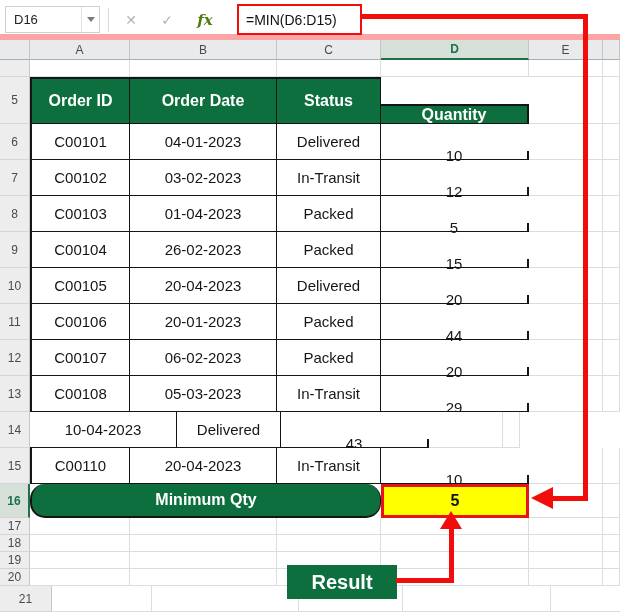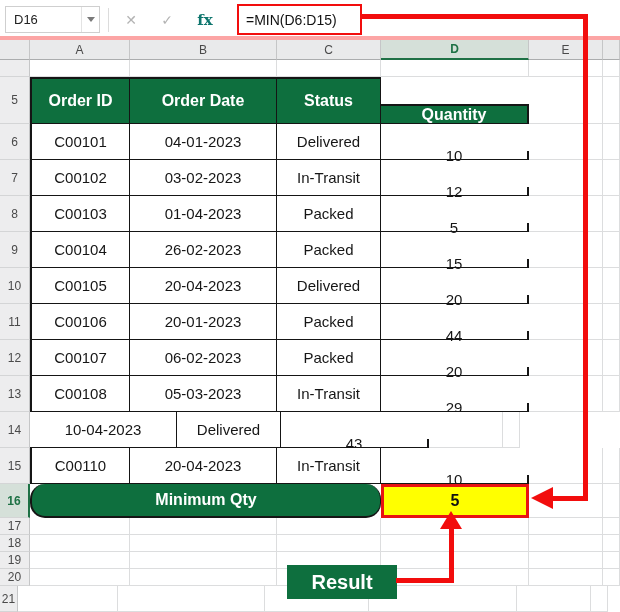--- a/index.html
+++ b/index.html
@@ -2,32 +2,32 @@
 <html><head>
 <meta charset="utf-8">
 <style>
   * { box-sizing: border-box; margin: 0; padding: 0; }
   html,body { width: 620px; height: 612px; }
   body { font-family: "Liberation Sans", sans-serif; background: #fff; }
   .screen { position: relative; width: 620px; height: 612px; background: #fff; overflow: hidden; }
 
   
   .fbar { position: absolute; top: 0; left: 0; width: 620px; height: 40px; background: #fff;
-          border-bottom: 4px solid #fca5a5; z-index: 10; }
+          border-bottom: 6px solid #fca5a5; z-index: 10; }
   .namebox { position: absolute; left: 5px; top: 6px; width: 95px; height: 27px;
              border: 1px solid #cfcfcf; background: #fff; display: flex; align-items: center;
              font-size: 13px; color: #222; padding-left: 8px; }
   .nb-drop { position: absolute; right: 0; top: 0; width: 18px; height: 25px;
              border-left: 1px solid #e3e3e3; display: flex; align-items: center; justify-content: center; }
   .nb-tri { width: 0; height: 0; border-left: 4px solid transparent; border-right: 4px solid transparent;
             border-top: 5px solid #7a7a7a; }
   .fb-div { position: absolute; left: 108px; top: 8px; width: 1px; height: 24px; background: #dcdcdc; }
   .fbtn { position: absolute; top: 6px; width: 30px; height: 27px; display: flex; align-items: center;
           justify-content: center; font-size: 14px; color: #b3b3b3; }
-  .fbtn.fx { font-family: "DejaVu Serif", serif; font-weight: bold; color: #0f766e; font-size: 15px; }
+  .fbtn.fx { font-family: "DejaVu Serif", serif; font-style: italic; font-weight: bold; color: #4d7c0f; font-size: 15px; }
   .formulabox { position: absolute; left: 237px; top: 4px; width: 125px; height: 31px;
                 border: 2px solid #f20d0d; background: #fff; display: flex; align-items: center;
                 padding-left: 7px; font-size: 14px; color: #111; }
 
   
   .sheet { position: absolute; top: 40px; left: 0; width: 620px; }
   .row { display: flex; width: 620px; }
   .h20{height:20px}.h17{height:17px}.h47{height:47px}.h36{height:36px}.h34{height:34px}.h26{height:26px}
   .wCr{width:30px;flex:none}.wA{width:100px;flex:none}.wB{width:147px;flex:none}
   .wC{width:104px;flex:none}.wD{width:148px;flex:none}.wE{width:74px;flex:none}.wF{width:17px;flex:none}
@@ -252,21 +252,21 @@
       <div class="rh" style="width:30px">20</div>
       <div class="g wA"></div>
         <div class="g wB"></div>
       <div class="g wC"></div>
         <div class="g wD"></div>
       <div class="g wE"></div>
         <div class="g wF"></div>
     </div>
 
     <div class="row h26">
-      <div class="rh" style="width:18px">21</div>
+      <div class="rh" style="width:52px">21</div>
       <div class="g wA"></div>
         <div class="g wB"></div>
       <div class="g wC"></div>
         <div class="g wD"></div>
       <div class="g wE"></div>
         <div class="g wF"></div>
     </div>
   </div>
 
   <div class="resultbox">Result</div>

